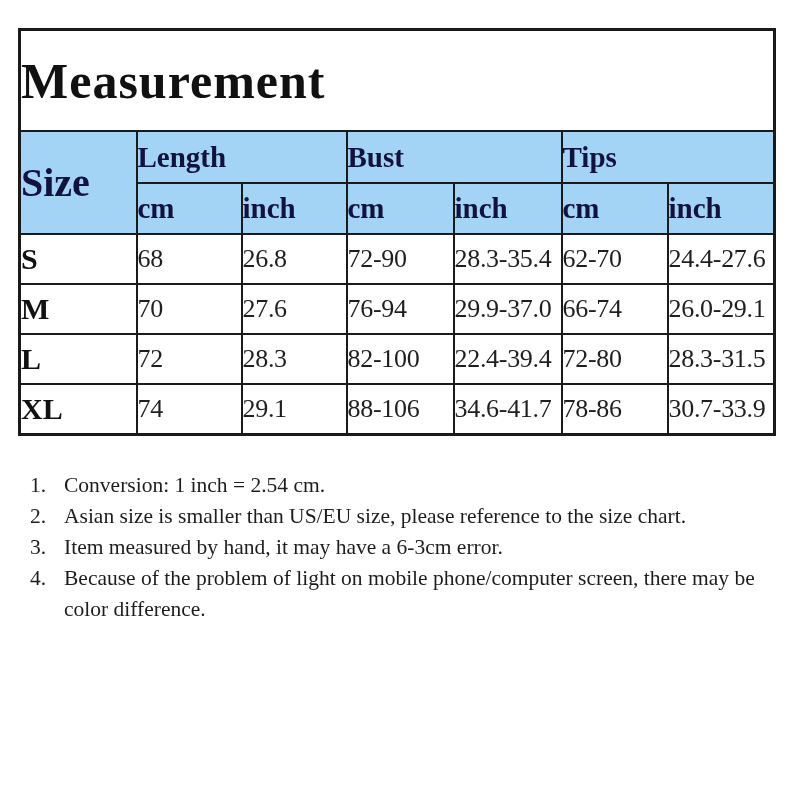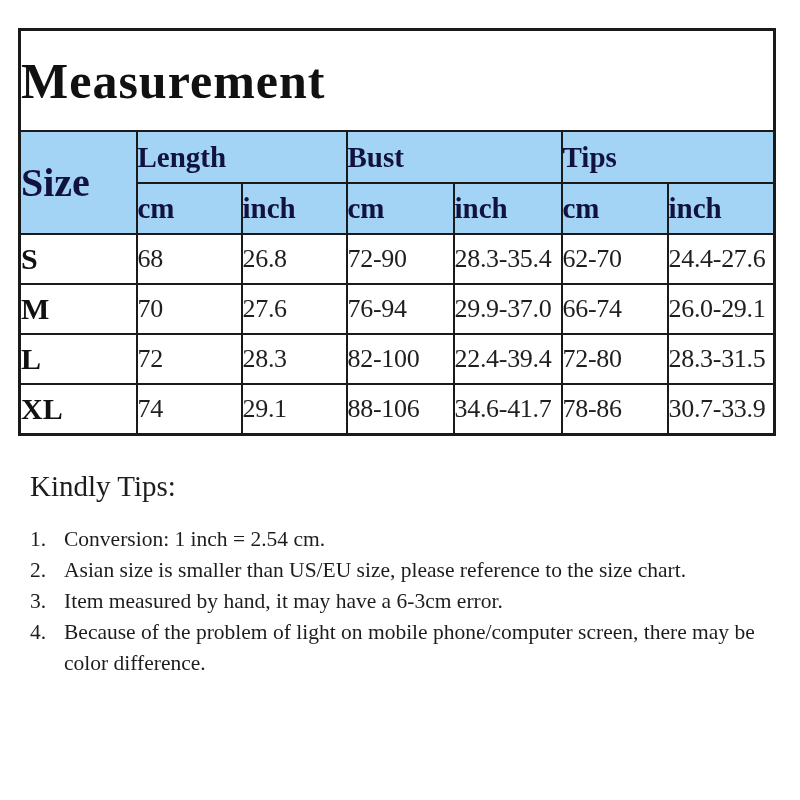--- a/index.html
+++ b/index.html
@@ -124,21 +124,20 @@
         <td class="val-cell">29.1</td>
         <td class="val-cell">88-106</td>
         <td class="val-cell">34.6-41.7</td>
         <td class="val-cell">78-86</td>
         <td class="val-cell">30.7-33.9</td>
       </tr>
     </tbody>
   </table>
 
   <div class="tips">
-    <h2 class="tips-heading">Kindly Tips:</h2>
     <ol class="tips-list">
       <li>
         <span class="tip-num">1.</span>
         <span class="tip-text">Conversion: 1 inch = 2.54 cm.</span>
       </li>
       <li>
         <span class="tip-num">2.</span>
         <span class="tip-text">Asian size is smaller than US/EU size, please reference to the size chart.</span>
       </li>
       <li>

